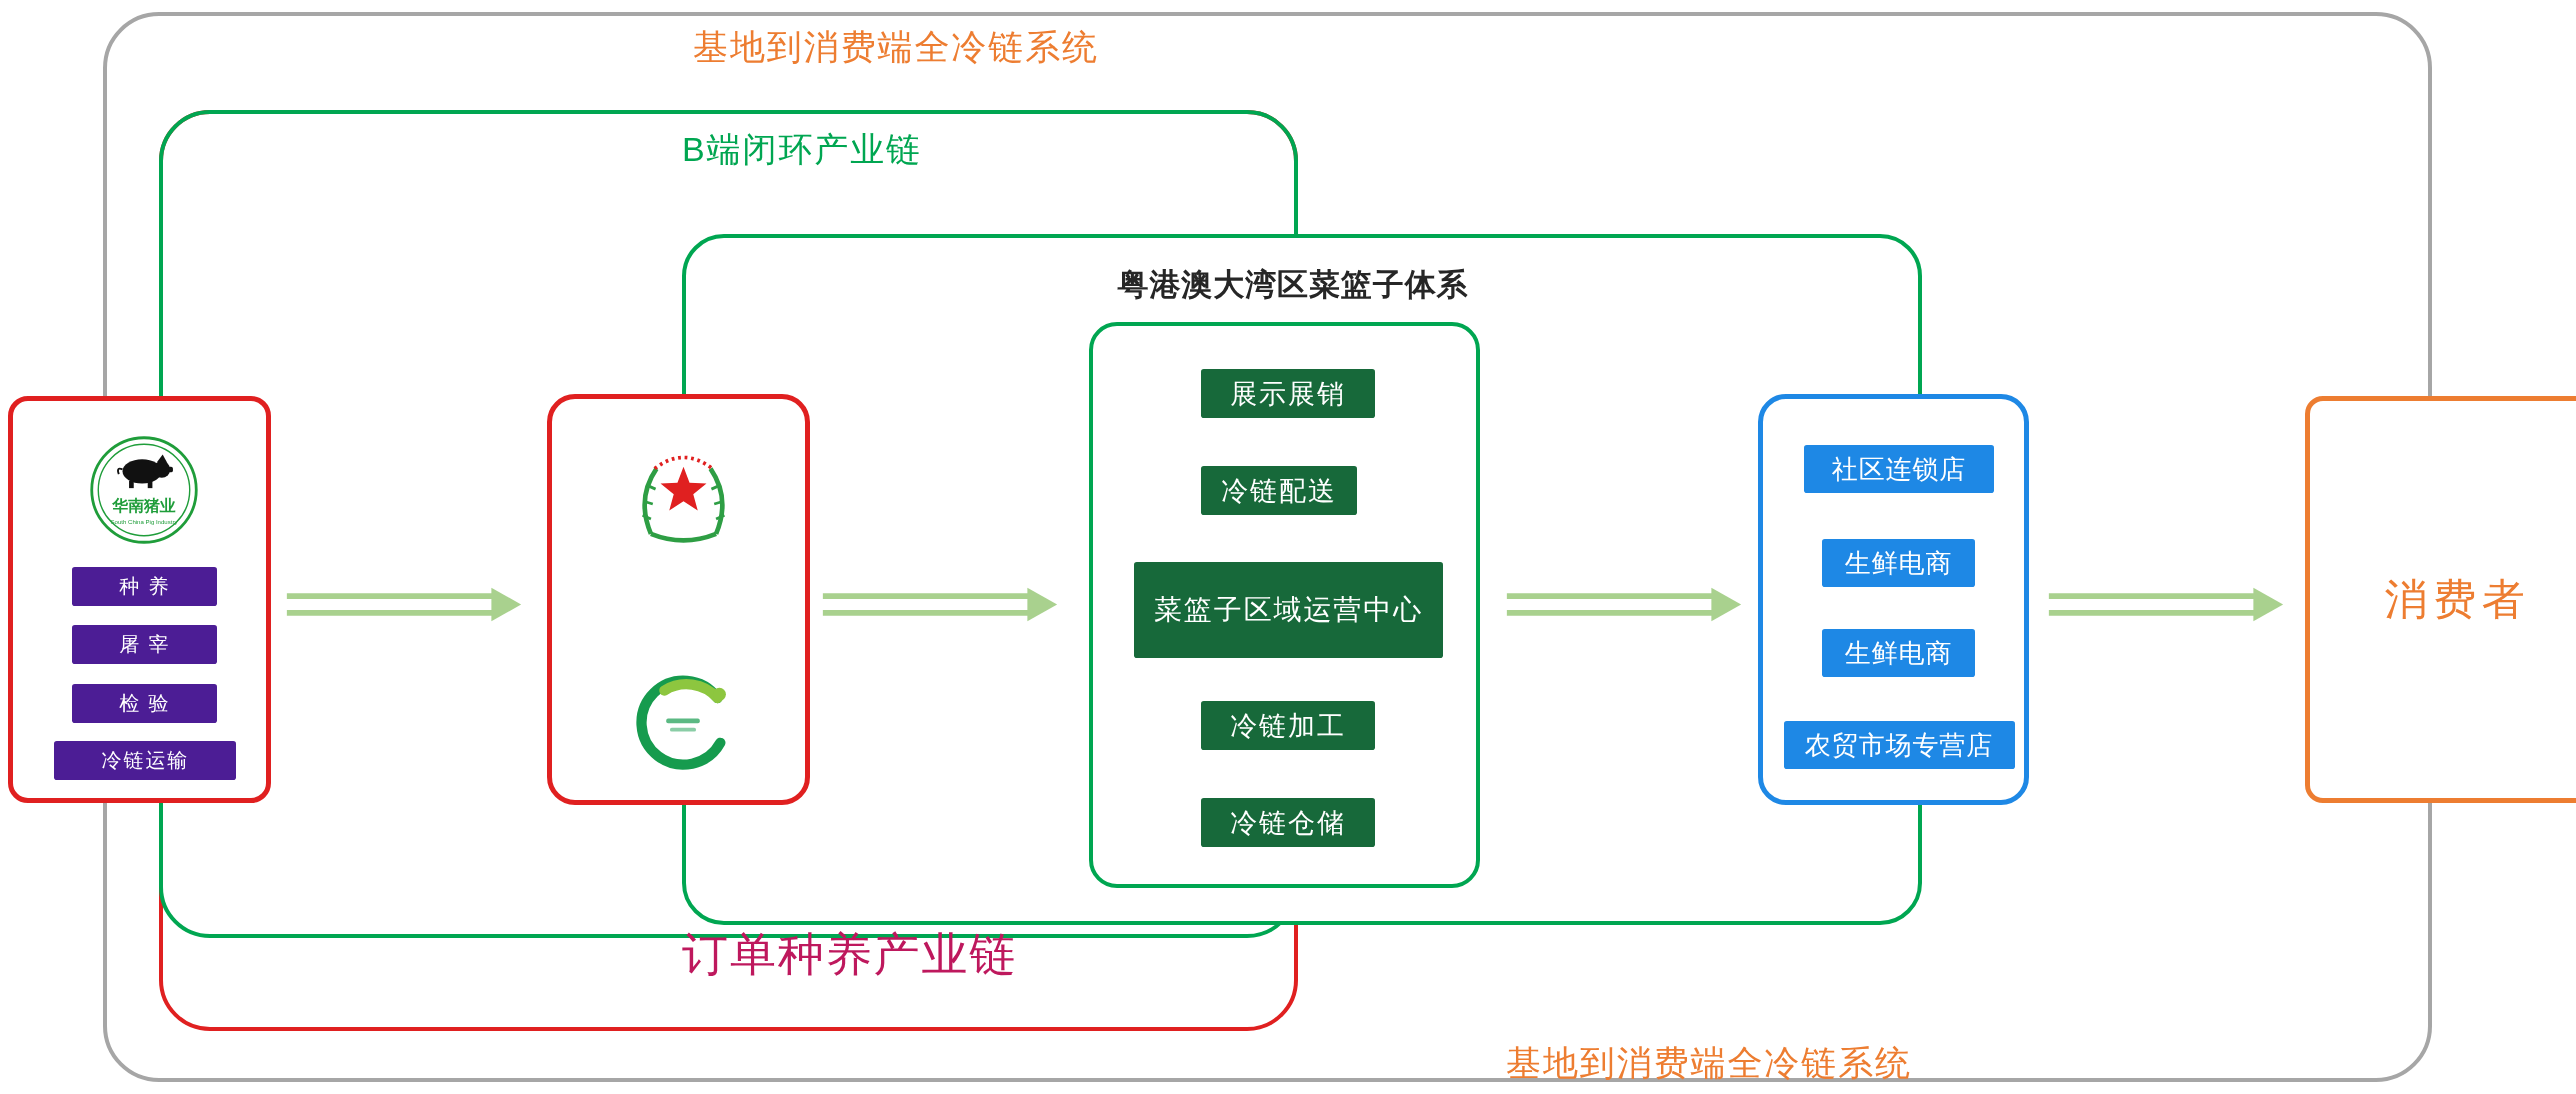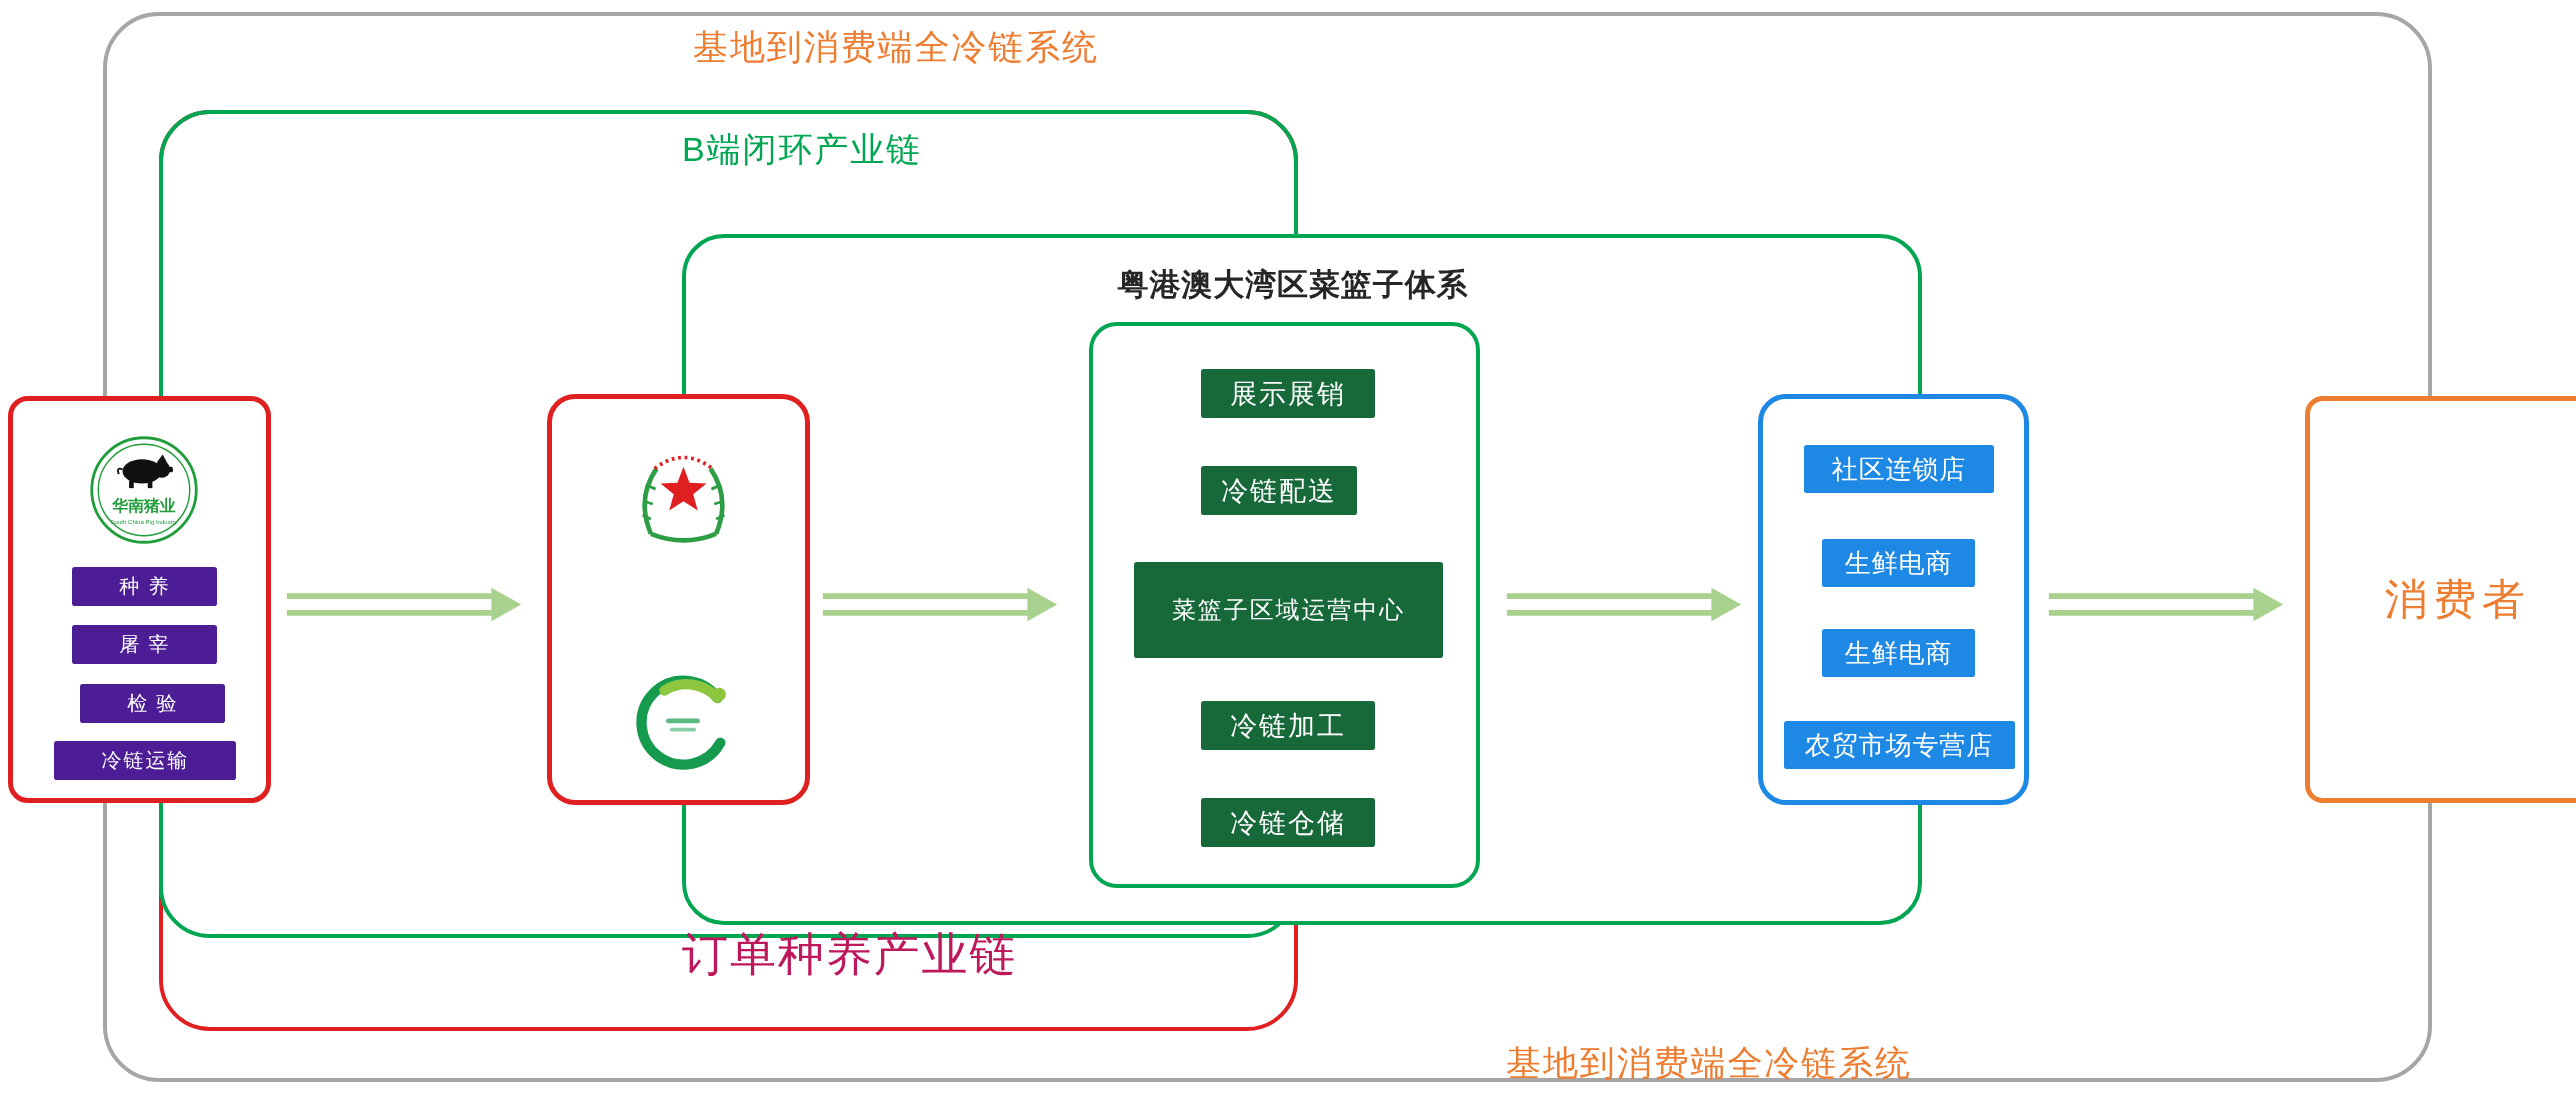--- a/index.html
+++ b/index.html
@@ -69,27 +69,27 @@
     display: flex; align-items: center; justify-content: center;
     color: #ffffff; white-space: nowrap; border-radius: 2.8px;
   }
   .farm-chip   { background: #4c1d95; font-size: 20px; letter-spacing: 1.9px; }
   .basket-chip { background: #17693A; font-size: 27px; letter-spacing: 1.9px; }
   .retail-chip { background: #1E88E5; font-size: 26px; letter-spacing: 0.9px; }
 
   
   .farm-chip.c1 { left: 59px; top: 166px; width: 145px; height: 39px; }
   .farm-chip.c2 { left: 59px; top: 224px; width: 145px; height: 39px; text-align: center; }
-  .farm-chip.c3 { left: 59px; top: 283px; width: 145px; height: 39px; margin-left: 8px; }
+  .farm-chip.c3 { left: 59px; top: 283px; width: 145px; height: 39px; }
   .farm-chip.c4 { left: 41px; top: 340px; width: 182px; height: 39px; }
 
   
   .basket-chip.c1 { left: 108px; top: 43px;  width: 174px; height: 49px; }
   .basket-chip.c2 { left: 108px; top: 140px; width: 156px; height: 49px; }
-  .basket-chip.c3 { left: 41px;  top: 236px; width: 309px; height: 96px; font-size: 24px; }
+  .basket-chip.c3 { left: 41px;  top: 236px; width: 309px; height: 96px; font-size: 28px; }
   .basket-chip.c4 { left: 108px; top: 375px; width: 174px; height: 49px; }
   .basket-chip.c5 { left: 108px; top: 472px; width: 174px; height: 49px; }
 
   
   .retail-chip.c1 { left: 41px; top: 46px;  width: 190px; height: 48px; }
   .retail-chip.c2 { left: 59px; top: 140px; width: 153px; height: 48px; }
   .retail-chip.c3 { left: 59px; top: 230px; width: 153px; height: 48px; }
   .retail-chip.c4 { left: 20.5px; top: 322px; width: 231px; height: 48px; font-family: Liberation Mono, monospace; }
 
   

